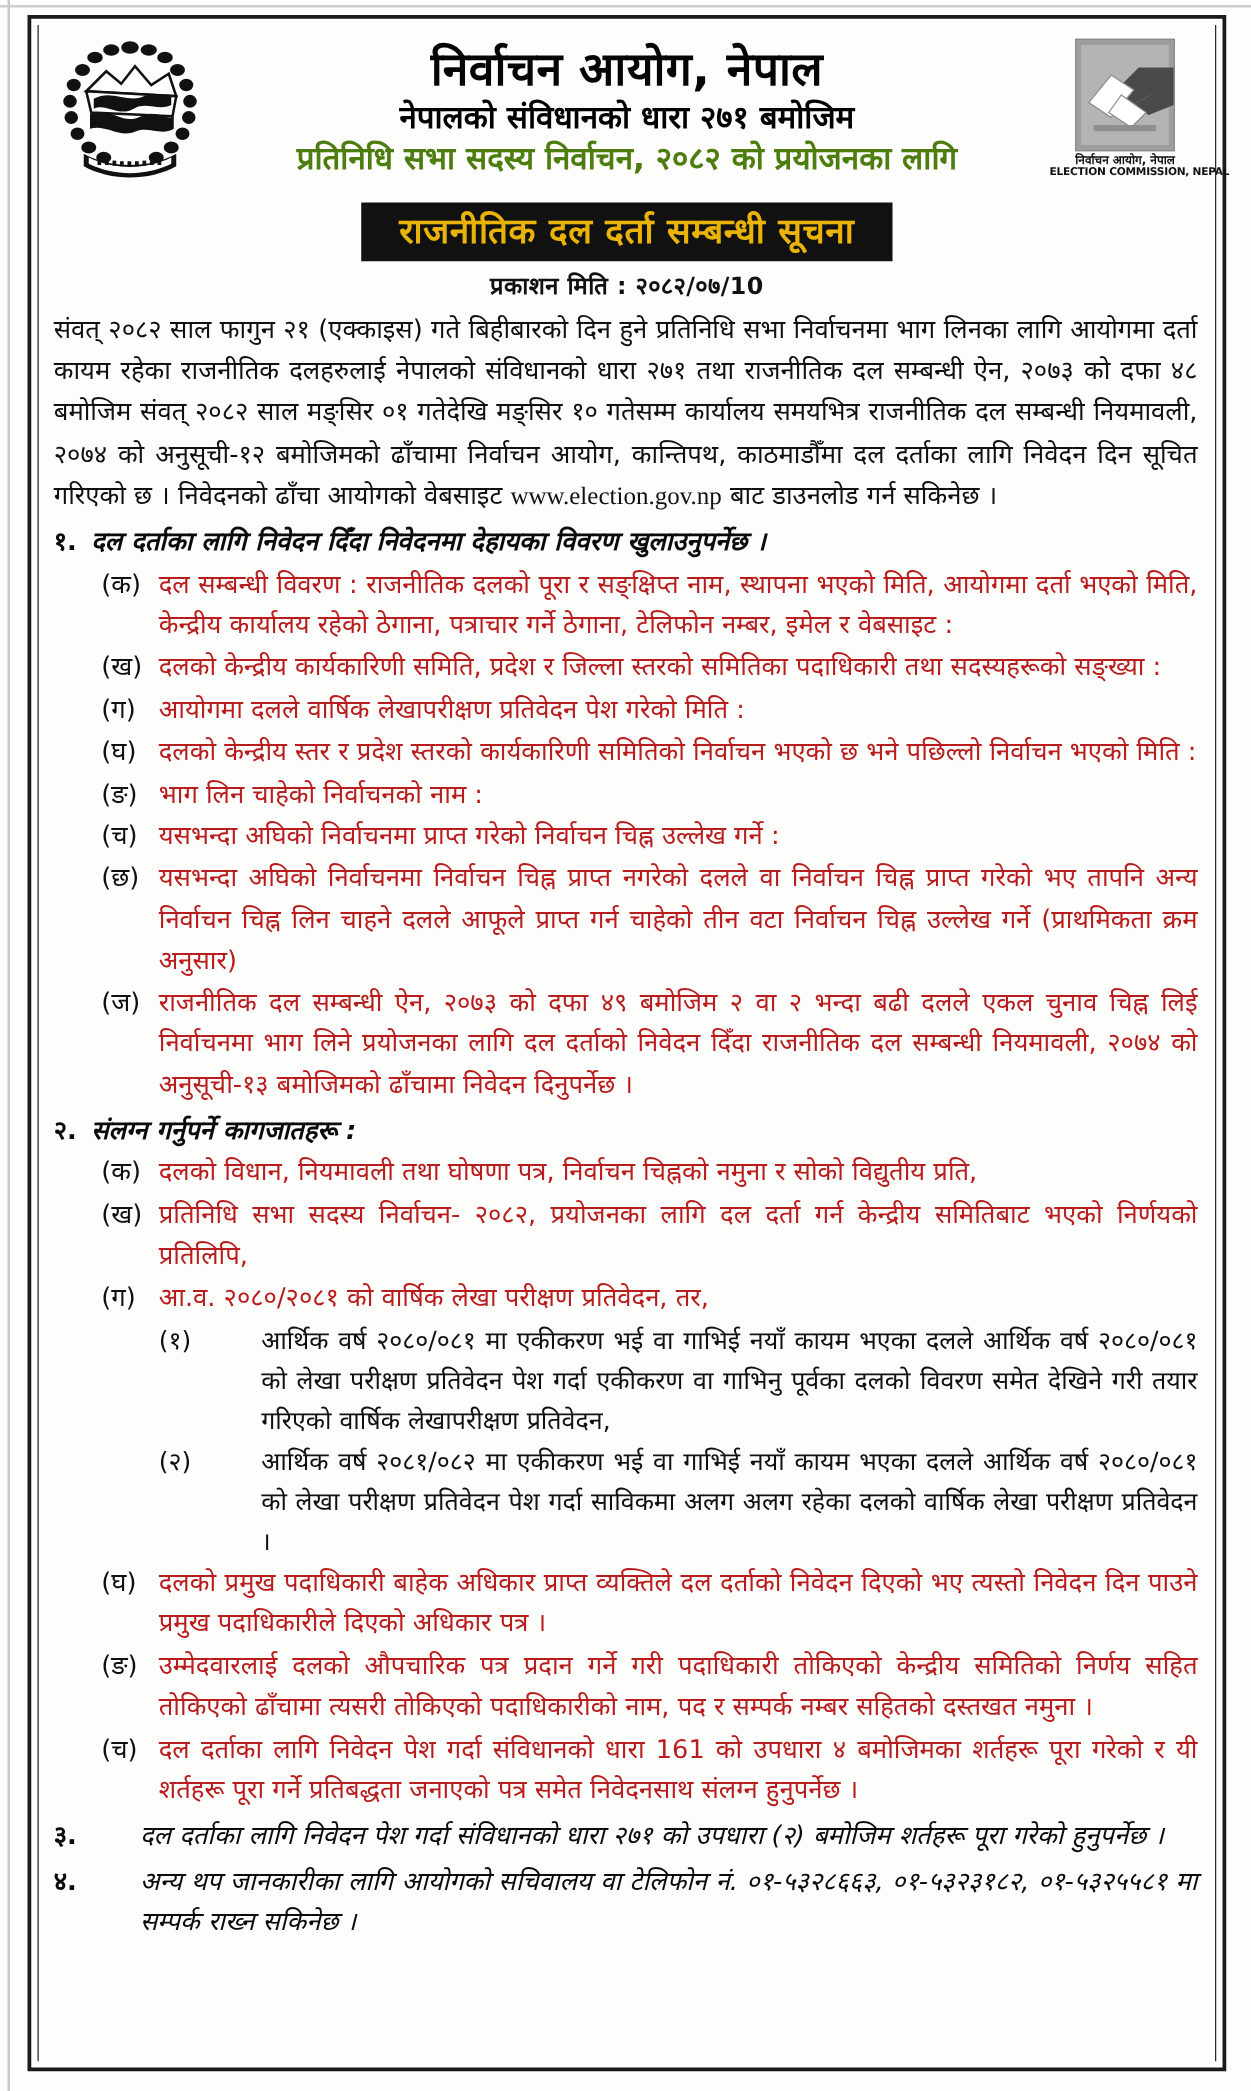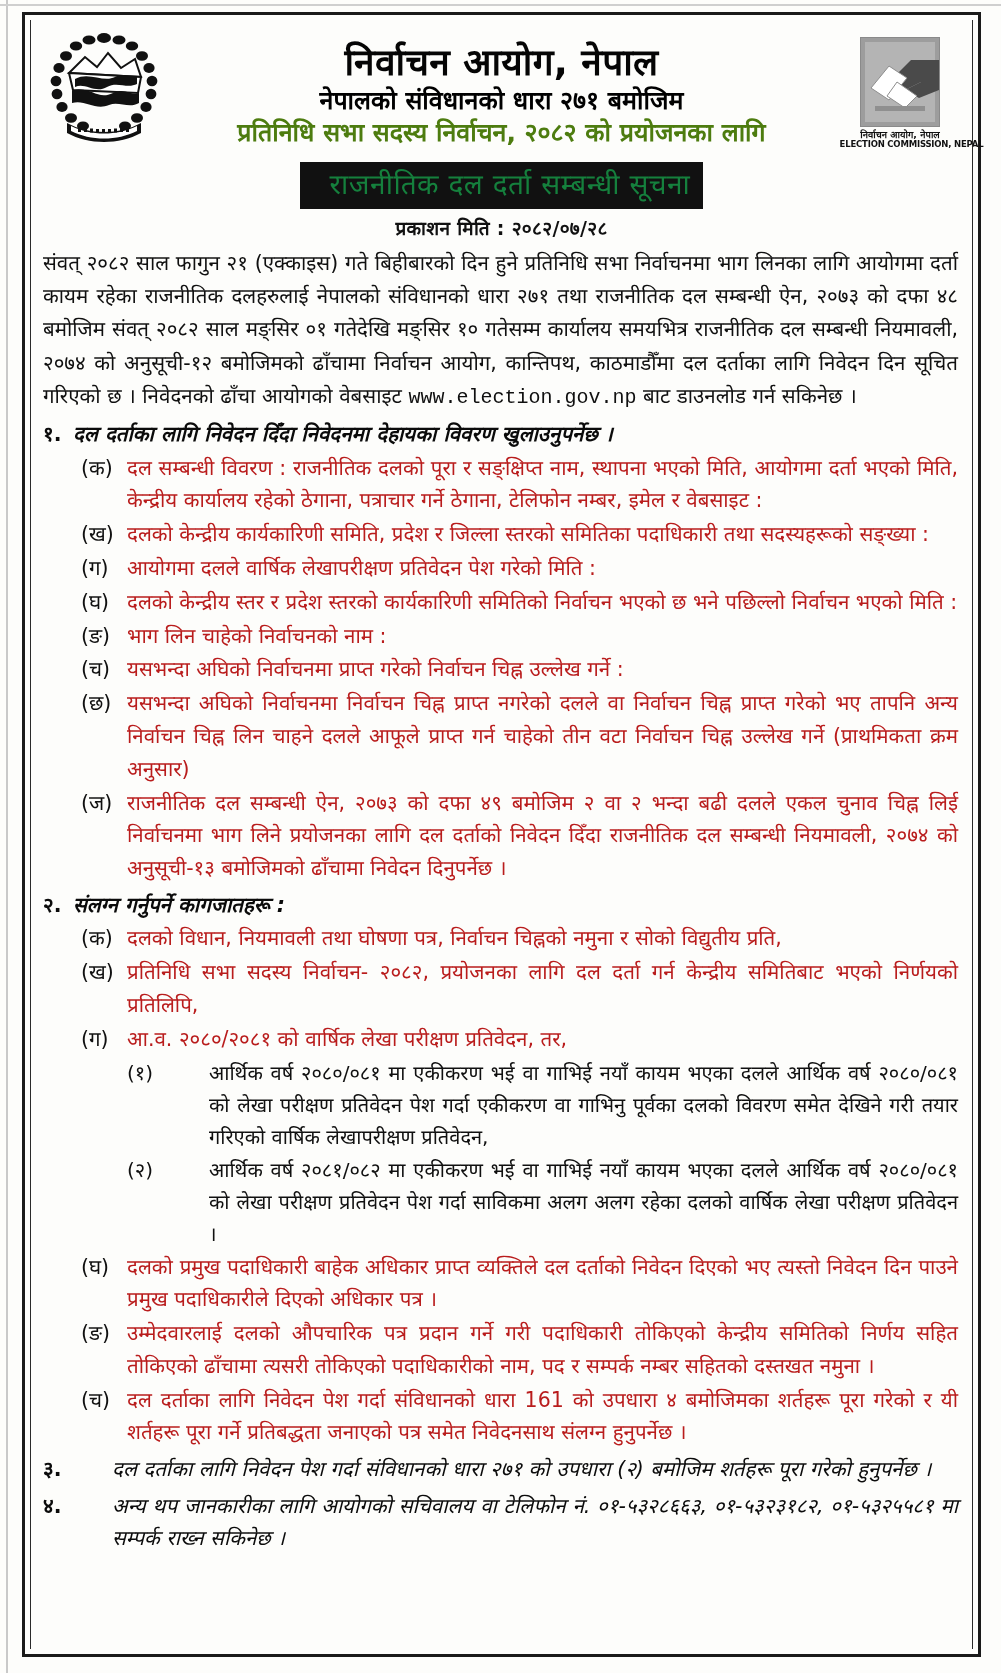--- a/index.html
+++ b/index.html
@@ -46,21 +46,21 @@
     position: absolute;
     left: 5px; top: 5px; right: 5px; bottom: 5px;
     border-left: 1px solid #2a2a2a;
     border-right: 1px solid #2a2a2a;
     pointer-events: none;
   }
 
   
   .header {
     display: flex;
-    align-items: center;
+    align-items: flex-start;
     justify-content: space-between;
     padding: 6px 4px 0 6px;
   }
   .emblem {
     width: 118px;
     height: 128px;
     flex: 0 0 118px;
     position: relative;
   }
   .ec-logo {
@@ -123,24 +123,24 @@
     line-height: 1.25;
     margin-top: 1px;
   }
   .banner-wrap {
     text-align: center;
     margin-top: 7px;
   }
   .banner {
     display: inline-block;
     background: #111111;
-    color: #15803d;
+    color: #eab308;
     font-size: 28px;
-    font-weight: normal;
-    padding: 5px 13px 7px 30px;
+    font-weight: bold;
+    padding: 5px 30px 7px 30px;
     line-height: 1.25;
     letter-spacing: 0.5px;
   }
   .pub-date {
     text-align: center;
     font-size: 19px;
     font-weight: bold;
     color: #111;
     margin-top: 6px;
     letter-spacing: 0.3px;
@@ -153,21 +153,21 @@
   }
   .para {
     font-size: 20.5px;
     line-height: 1.62;
     color: #101010;
     text-align: justify;
     text-justify: inter-word;
     margin: 0 0 2px 0;
   }
   .para .url {
-    font-family: Liberation Mono, monospace;
+    font-family: Liberation Serif, serif;
     font-size: 20px;
   }
 
   .num-item {
     display: flex;
     align-items: flex-start;
     margin-top: 4px;
   }
   .num-marker {
     flex: 0 0 30px;
@@ -319,21 +319,21 @@
         <div class="ec-logo-text">
           <div class="ec-logo-np">निर्वाचन आयोग, नेपाल</div>
           <div class="ec-logo-en">ELECTION COMMISSION, NEPAL</div>
         </div>
       </div>
     </div>
 
     <div class="banner-wrap">
       <span class="banner">राजनीतिक दल दर्ता सम्बन्धी सूचना</span>
     </div>
-    <div class="pub-date">प्रकाशन मिति : २०८२/०७/२८</div>
+    <div class="pub-date">प्रकाशन मिति : २०८२/०७/10</div>
 
     <div class="body-text">
 
       <p class="para"><span>संवत् २०८२ साल फागुन २१ (एक्काइस) गते बिहीबारको दिन हुने प्रतिनिधि सभा निर्वाचनमा भाग लिनका लागि आयोगमा दर्ता कायम रहेका राजनीतिक दलहरुलाई नेपालको संविधानको धारा २७१ तथा राजनीतिक दल सम्बन्धी ऐन, २०७३ को दफा ४८ बमोजिम संवत् २०८२ साल मङ्सिर ०१ गतेदेखि मङ्सिर १० गतेसम्म कार्यालय समयभित्र राजनीतिक दल सम्बन्धी नियमावली, २०७४ को अनुसूची-१२ बमोजिमको ढाँचामा निर्वाचन आयोग, कान्तिपथ, काठमाडौँमा दल दर्ताका लागि निवेदन दिन सूचित गरिएको छ । निवेदनको ढाँचा आयोगको वेबसाइट </span><span class="url">www.election.gov.np</span><span> बाट डाउनलोड गर्न सकिनेछ ।</span></p>
 
       <div class="num-item">
         <div class="num-marker">१.</div>
         <div class="num-body">दल दर्ताका लागि निवेदन दिँदा निवेदनमा देहायका विवरण खुलाउनुपर्नेछ ।</div>
       </div>
 

